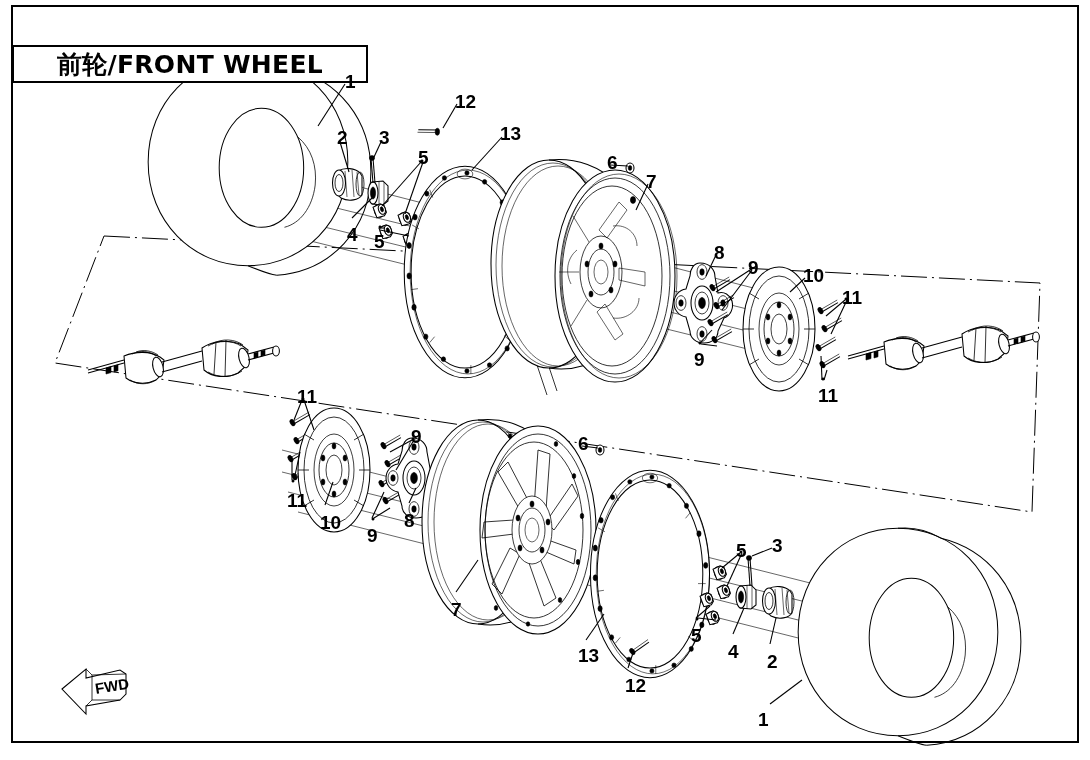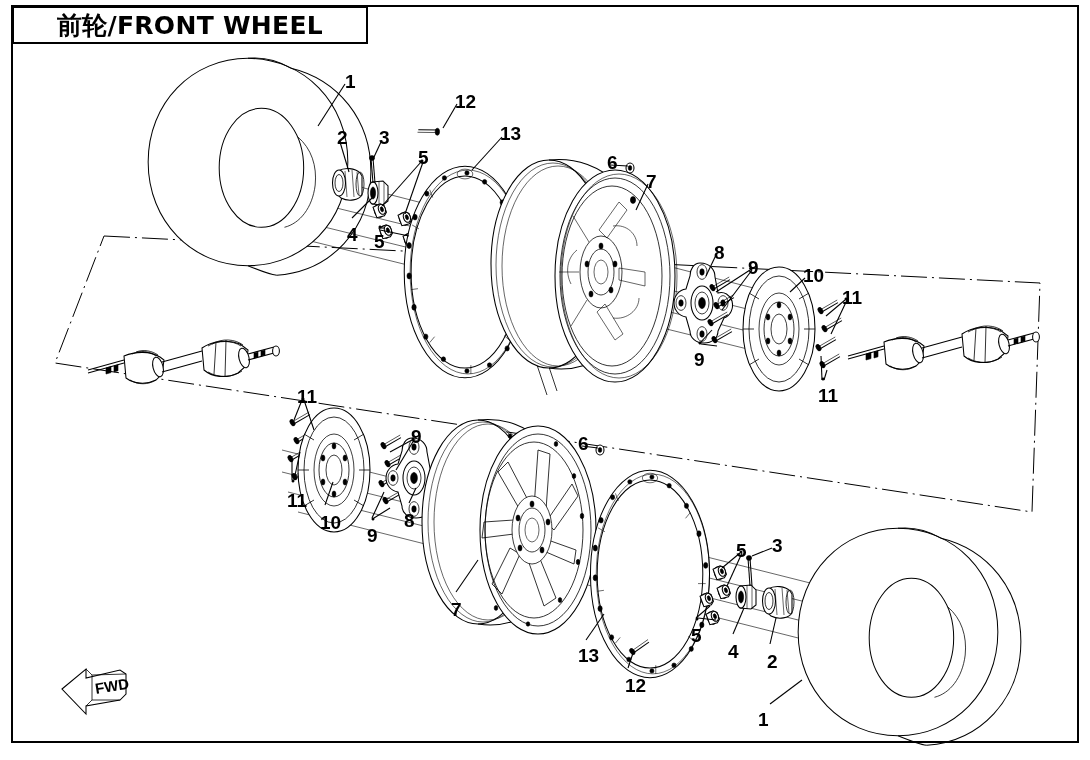--- a/index.html
+++ b/index.html
@@ -1,20 +1,20 @@
 <!DOCTYPE html>
 <html><head>
 <meta charset="utf-8">
 <style>
   html,body{margin:0;padding:0;background:#ffffff;}
   body{width:1090px;height:760px;overflow:hidden;
        font-family:"Liberation Sans","DejaVu Sans",sans-serif;}
   #page{position:relative;width:1090px;height:760px;background:#fff;}
   #art{position:absolute;left:0;top:0;width:1090px;height:760px;}
-  .ttl{position:absolute;box-sizing:border-box;border:2px solid #000;background:#fff;}
+  .ttl{position:absolute;box-sizing:border-box;border:2px solid #000;background:#fff;margin-top:39px;}
   #titlebox{left:12px;top:6px;width:356px;height:38px;display:flex;align-items:center;justify-content:center;}
   #titletext{font-size:25px;font-weight:bold;letter-spacing:.3px;color:#000;white-space:nowrap;
              font-family:"DejaVu Sans","Liberation Sans",sans-serif;}
   .cal{position:absolute;font-size:19px;font-weight:bold;color:#000;line-height:1;
        font-family:"Liberation Sans","DejaVu Sans",sans-serif;}
 </style>
 </head>
 <body>
 
 <div id="page">

